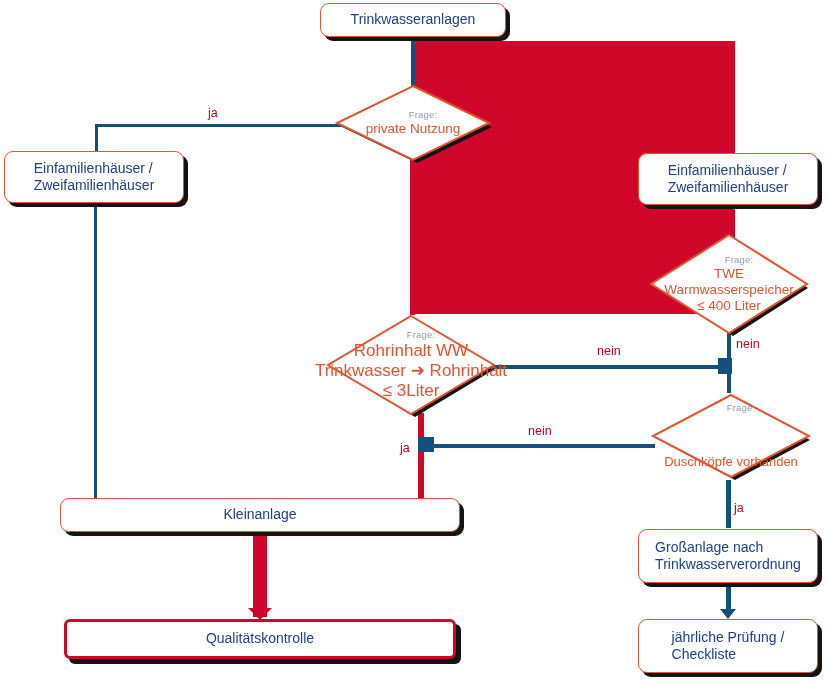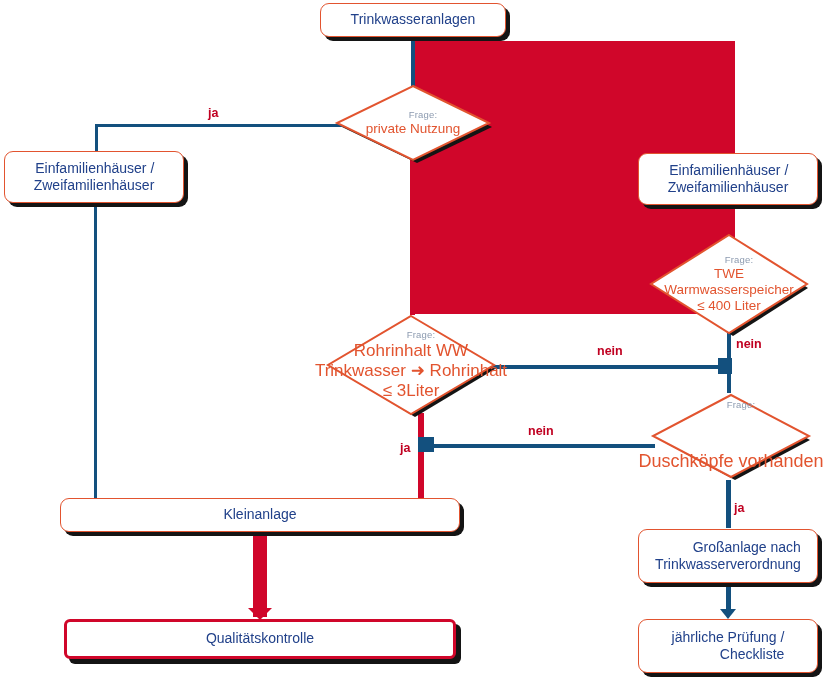--- a/index.html
+++ b/index.html
@@ -54,21 +54,21 @@
     position: absolute;
     box-sizing: border-box;
     background: #ffffff;
     border: 1.6px solid #e2542f;
     border-radius: 9px;
     box-shadow: 4px 4px 0 0 #141414;
     color: #21418a;
     display: flex;
     align-items: center;
     justify-content: center;
-    text-align: right;
+    text-align: left;
     line-height: 1.25;
     z-index: 5;
     font-size: 14px;
   }
   .node .txt { display: block; padding: 0 6px; }
   .node .txt span { display: block; white-space: nowrap; }
 
   .node.sharp {
     border-radius: 6px;
     border: 3px solid #d0062a;
@@ -112,21 +112,21 @@
     font-size: 13.5px;
     line-height: 1.18;
   }
   .dlabel .qtext span { display: block; white-space: nowrap; }
 
   
   .elabel {
     position: absolute;
     color: #c00021;
     font-size: 12.5px;
-    font-weight: bold;
+    font-weight: normal;
     z-index: 6;
     white-space: nowrap;
   }
 </style>
 </head>
 <body>
 
 <div id="canvas">
 
   <div class="red-bg" style="left:413px; top:41px; width:322px; height:273px;"></div>
@@ -233,21 +233,21 @@
     </div>
   </div>
 
   <div class="diamond" style="left:650px; top:392px; width:162px; height:88px;">
     <svg class="shape" viewBox="0 0 162 88" preserveAspectRatio="none">
       <polygon points="81,4 156,44 81,84 6,44" fill="#141414" transform="translate(4,4)"></polygon>
       <polygon points="81,3 159,44 81,85 3,44" fill="#ffffff" stroke="#e2542f" stroke-width="2"></polygon>
     </svg>
     <div class="dlabel">
       <div class="frage">Frage:</div>
-      <div class="qtext" style="font-size:18px;margin-top:40px;">
+      <div class="qtext" style="font-size:13px;margin-top:40px;">
         <span>Duschköpfe vorhanden</span>
       </div>
     </div>
   </div>
 
   <div class="node soft" style="left:60px; top:498px; width:400px; height:34px;">
     <span class="txt">
         <span>Kleinanlage</span>
       </span>
   </div>

